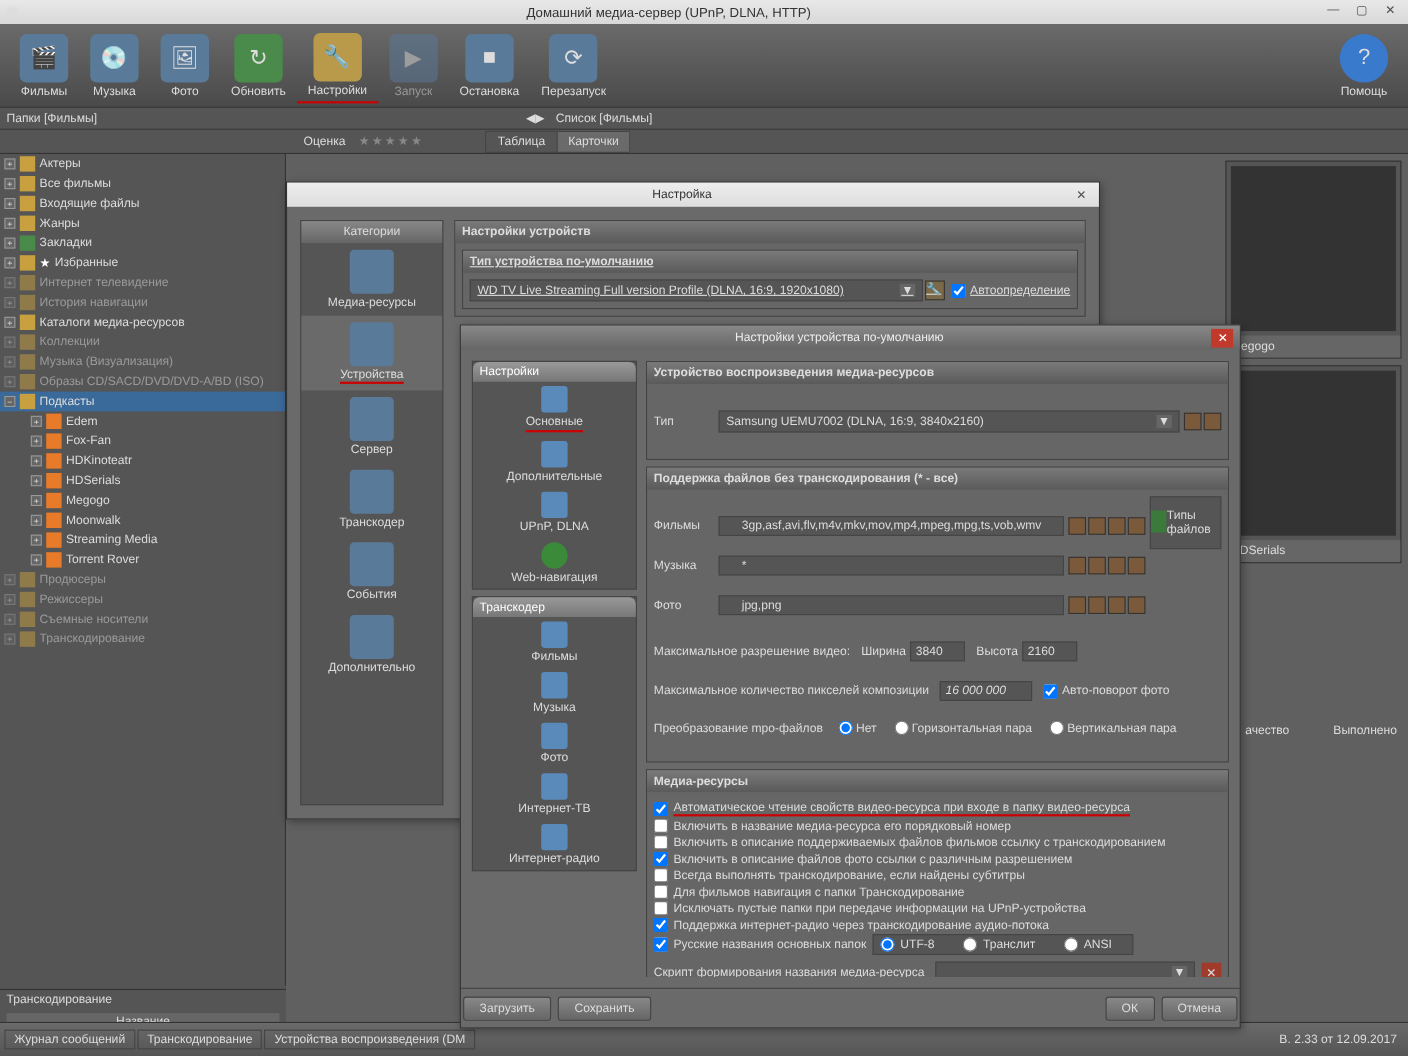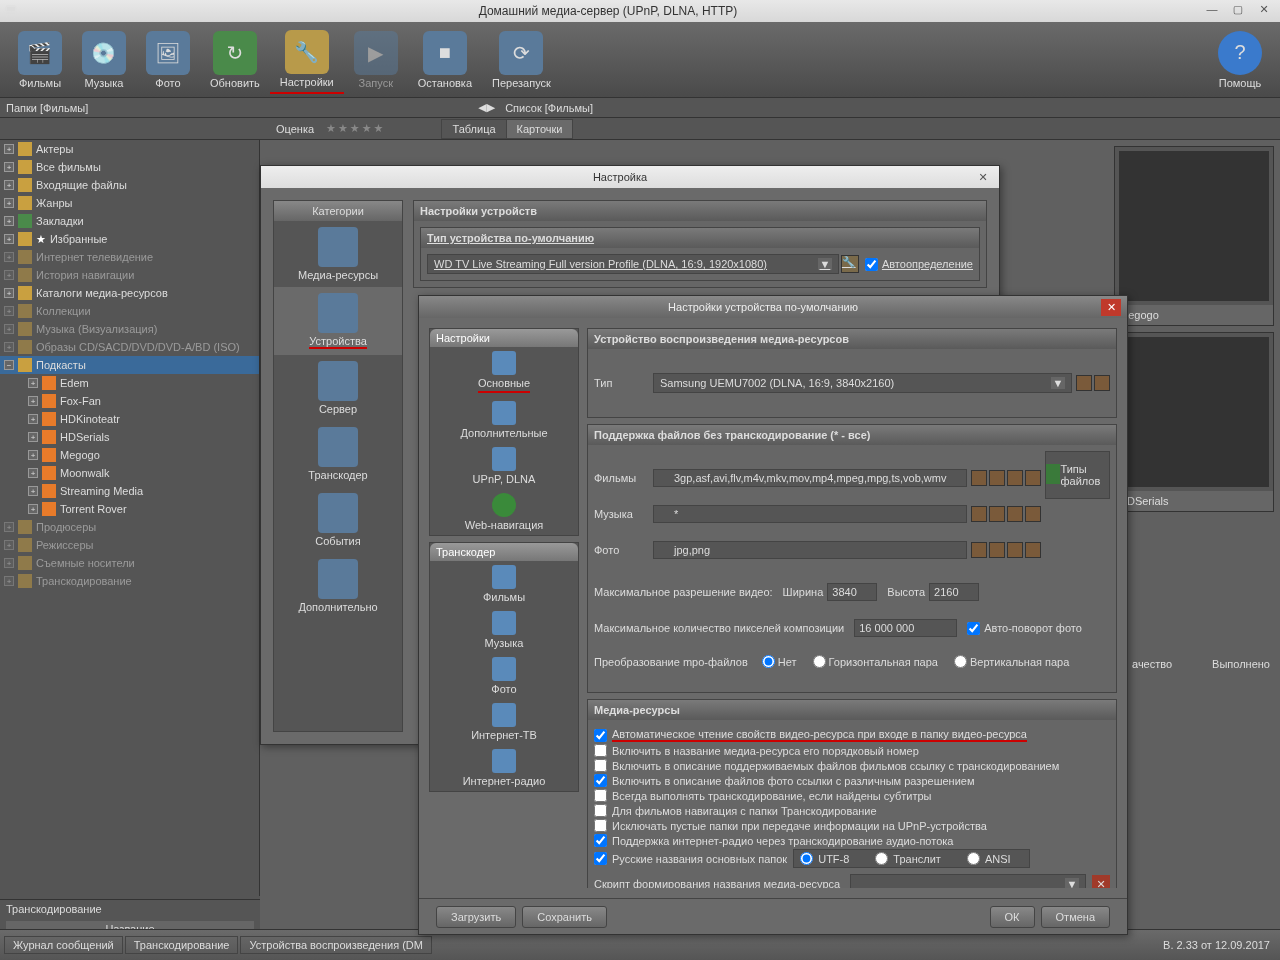--- a/index.html
+++ b/index.html
@@ -81,21 +81,21 @@
 .row .ibtn{width:16px;height:16px;background:#7a5a3a;border:1px solid #333;}
 .files-types{width:70px;height:48px;background:#555;border:1px solid #444;display:flex;flex-direction:row;align-items:center;justify-content:space-between;margin-left:4px;}
 .files-types .fticon{width:20px;height:20px;background:#3a7a3a;margin-bottom:2px;}
 .num-input{background:#555;border:1px solid #444;padding:2px 4px;width:50px;}
 .radio{display:inline-flex;align-items:center;margin-right:12px;}
 .radio input{margin-right:3px;}
 .chk-row{display:flex;align-items:center;margin:2px 0;}
 .chk-row input{margin-right:5px;}
 .chk-row.hl label{border-bottom:2px solid #c00;}
 .enc-group{display:inline-flex;background:#555;border:1px solid #444;padding:2px 6px;gap:14px;margin-left:6px;}
-.dlg-footer{height:36px;display:flex;align-items:center;padding:0 17px;gap:6px;border-top:1px solid #444;}
+.dlg-footer{height:36px;display:flex;align-items:center;padding:0 2px;gap:6px;border-top:1px solid #444;}
 .dbtn{background:linear-gradient(#888,#666);border:1px solid #444;padding:4px 14px;cursor:pointer;border-radius:3px;}
 .dlg-footer .spacer{flex:1;}
 </style>
 </head>
 <body>
 
 <div class="titlebar">
   <span>🖥</span>
   <span class="title">Домашний медиа-сервер (UPnP, DLNA, HTTP)</span>
   <span class="wbtn">—</span>
@@ -444,21 +444,21 @@
                 <span class="carrow">▼</span>
               </div>
             <div class="btns">
                 <span class="ibtn"></span>
                 <span class="ibtn"></span>
               </div>
           </div>
         </div>
       </div>
       <div class="group-box">
-        <div class="group-title">Поддержка файлов без транскодирование (* - все)</div>
+        <div class="group-title">Поддержка файлов без транскодирования (* - все)</div>
         <div class="group-content">
           <div style="display:flex;">
             <div style="flex:1;">
               <div class="row">
                   <span class="rlabel">Фильмы</span>
                   <div class="input">3gp,asf,avi,flv,m4v,mkv,mov,mp4,mpeg,mpg,ts,vob,wmv</div>
                   <div class="btns">
                     <span class="ibtn"></span>
                     <span class="ibtn"></span>
                     <span class="ibtn"></span>
@@ -493,21 +493,21 @@
           </div>
           <div class="row" style="margin-top:6px;">
             <span>Максимальное разрешение видео:</span>
             <span style="margin-left:6px;">Ширина</span>
             <input class="num-input" value="3840" style="">
             <span style="margin-left:6px;">Высота</span>
             <input class="num-input" value="2160" style="">
           </div>
           <div class="row">
             <span>Максимальное количество пикселей композиции</span>
-            <input class="num-input" style="width: 103px; margin-left: 6px;" value="16 000 000">
+            <input class="num-input" style="width: 84px; margin-left: 6px; font-style: italic;" value="16 000 000">
             <label class="chk">
                 <input type="checkbox" checked="" style="">
                 <span>Авто-поворот фото</span>
               </label>
           </div>
           <div class="row">
             <span>Преобразование mpo-файлов</span>
             <label class="radio" style="margin-left:10px;">
                 <input type="radio" name="mpo" checked="" style="">
                 <span>Нет</span>

